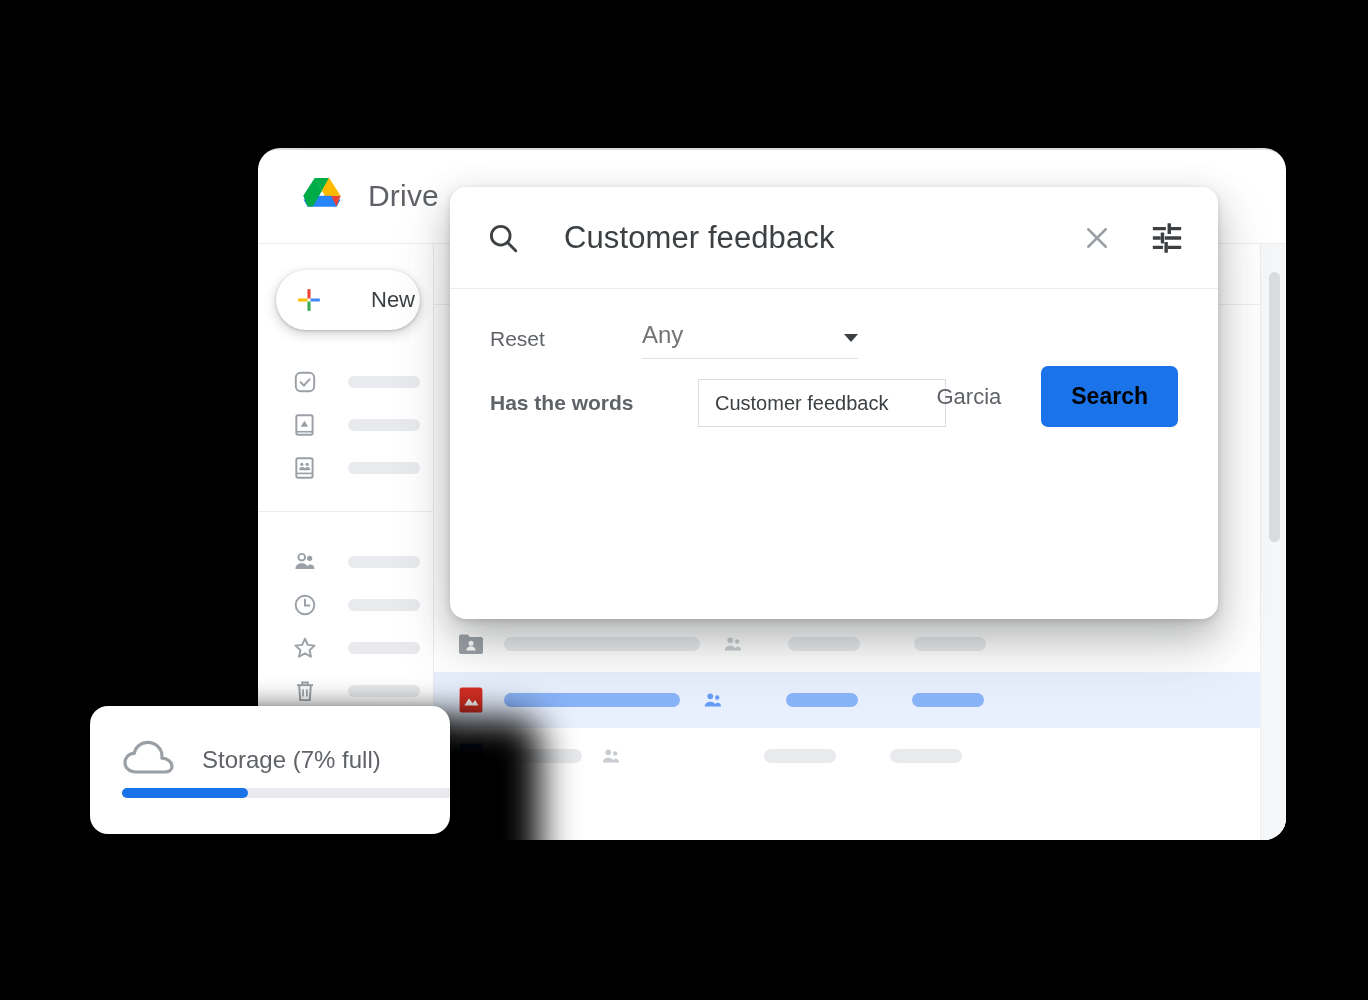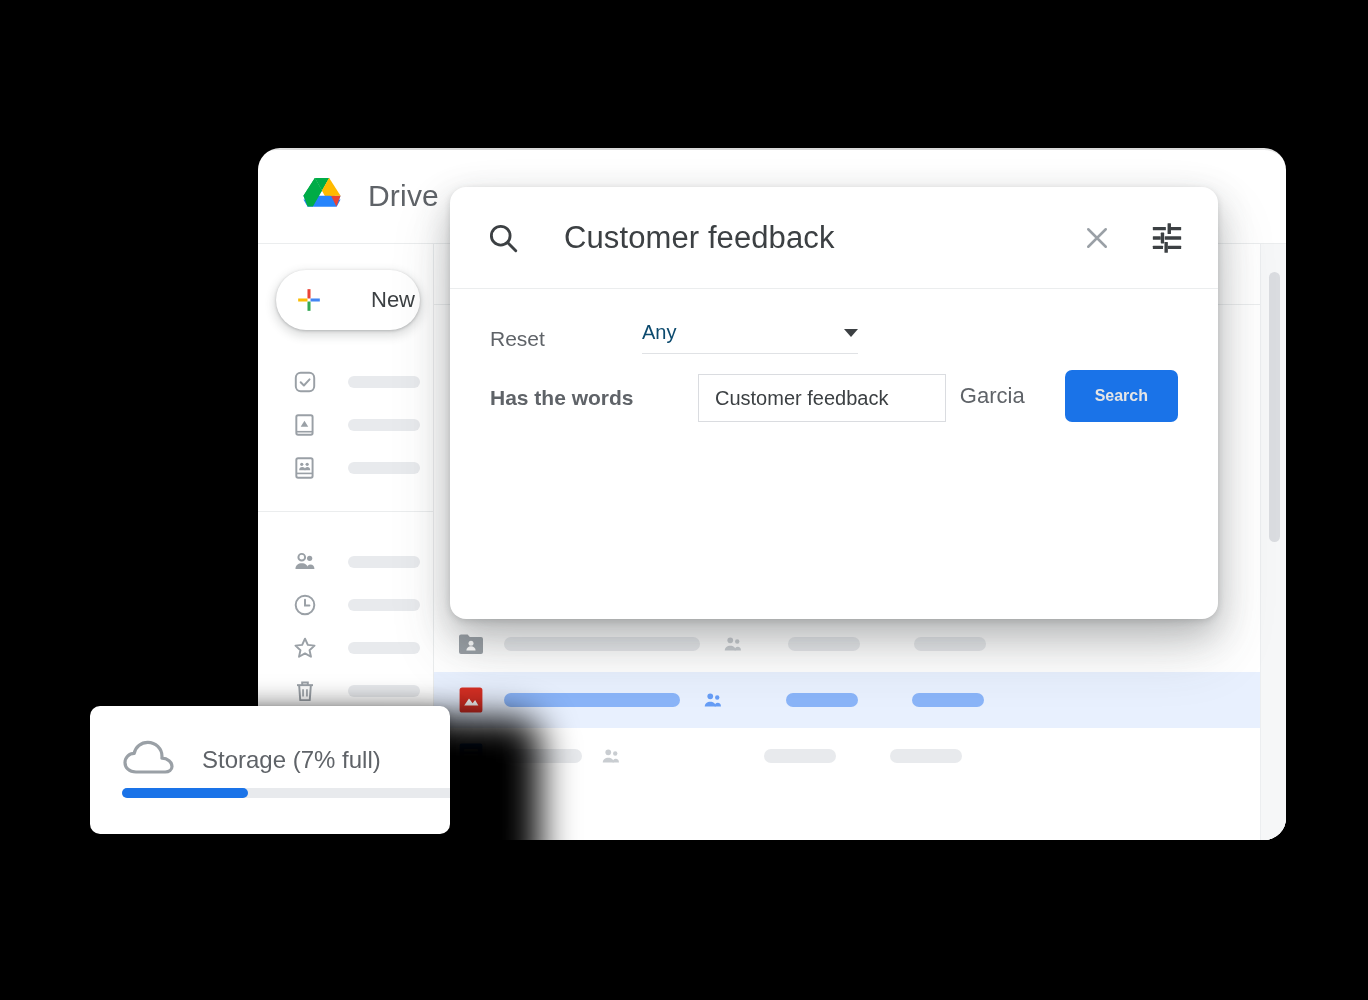--- a/index.html
+++ b/index.html
@@ -154,21 +154,21 @@
     font-size: 21px; color: #5f6368;
     padding-top: 6px;
   }
   .select-field {
     width: 216px;
     border-bottom: 1px solid #e0e2e5;
     padding: 0 0 9px 0;
     display: flex; align-items: flex-end;
     cursor: pointer;
   }
-  .select-value { font-size: 20px; color: #0c4a6e; flex: 1; }
+  .select-value { font-size: 24px; color: #737373; flex: 1; }
   .caret {
     width: 0; height: 0;
     border-left: 7px solid transparent;
     border-right: 7px solid transparent;
     border-top: 8px solid #3c4043;
     margin-bottom: 7px;
   }
   .form-row.words { margin-top: 20px; align-items: center; }
   .form-row.words .form-label { padding-top: 0; width: 208px; font-weight: bold; }
   .text-field {
@@ -186,34 +186,34 @@
     display: flex; align-items: center;
   }
   .reset-button {
     font-size: 22px; color: #5f6368;
     padding: 12px 18px; cursor: pointer;
     background: none; border: none;
     font-family: inherit;
   }
   .search-button {
     margin-left: 22px;
-    background: #1a73e8; color: #e5e5e5;
-    font-size: 16px; font-weight: bold;
+    background: #1a73e8; color: #000000;
+    font-size: 23px; font-weight: bold;
     border: none; border-radius: 7px;
     padding: 17px 30px; cursor: pointer;
     font-family: inherit;
   }
 
   
   .storage-card {
     position: absolute;
     left: 90px; top: 706px;
     width: 360px; height: 128px;
     background: #fff;
-    border-radius: 10px;
+    border-radius: 18px;
     box-shadow:
       0 2px 6px rgba(0,0,0,.16),
       0 16px 34px rgba(0,0,0,.30),
       0 34px 60px rgba(0,0,0,.20);
     z-index: 30;
     overflow: hidden;
   }
   .storage-head { display: flex; align-items: center; padding: 32px 0 0 32px; }
   .cloud-icon { width: 62px; height: 44px; flex: none; color: #9aa0a6; }
   .storage-label { font-size: 24px; color: #5f6368; margin-left: 18px; }

